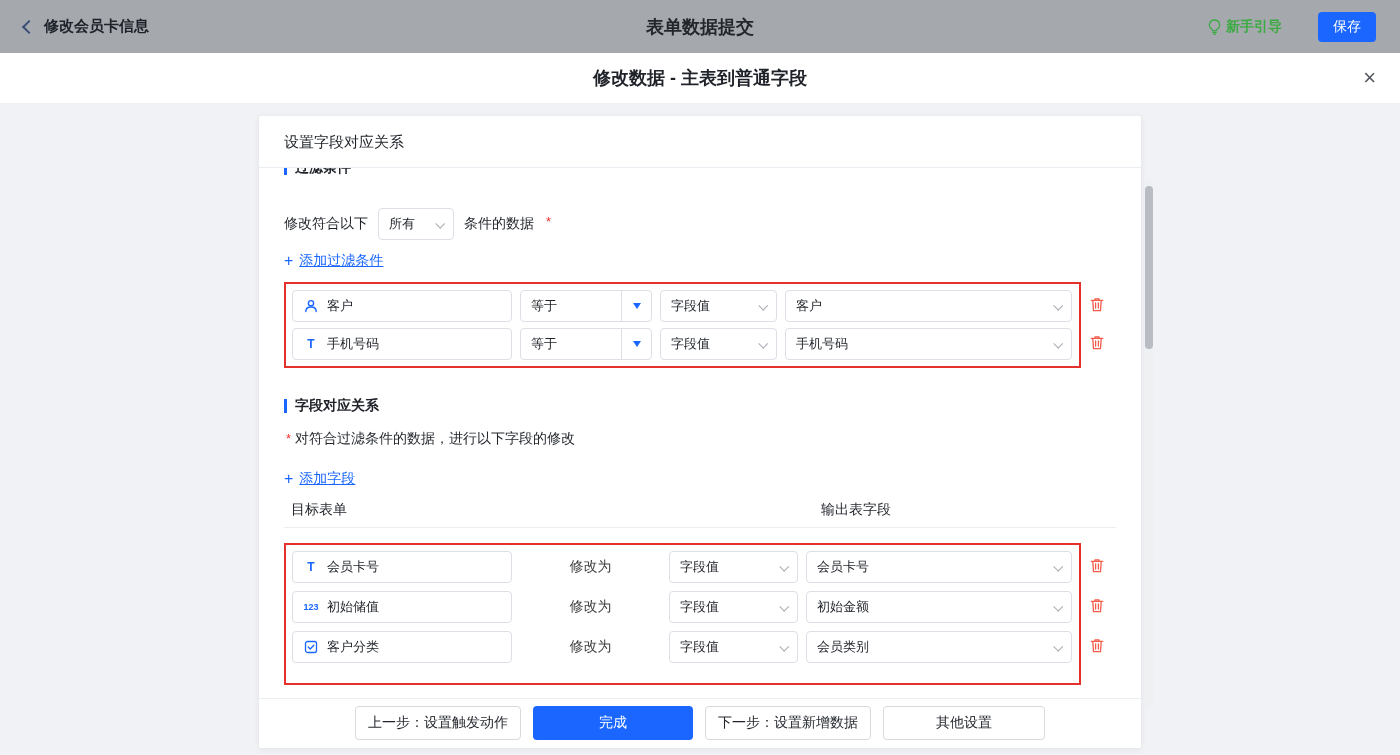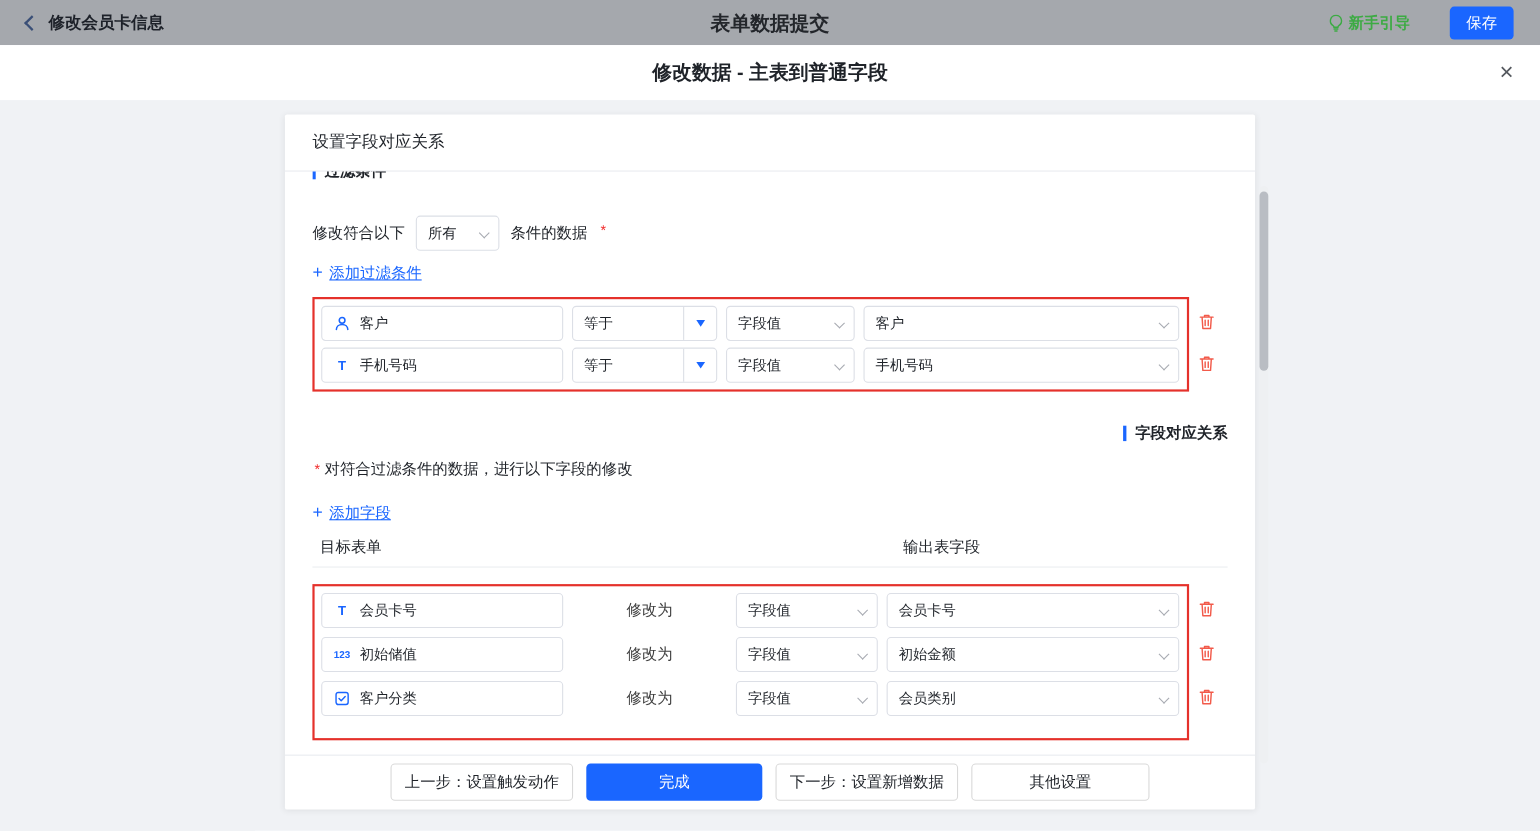--- a/index.html
+++ b/index.html
@@ -1,20 +1,20 @@
 <!DOCTYPE html>
 <html><head>
 <meta charset="utf-8">
 <style>
   * { box-sizing: border-box; margin: 0; padding: 0; }
   html,body { width:1400px; height:755px; overflow:hidden; }
   body { font-family: "Liberation Sans", sans-serif; background:#f0f2f5; color:#1f2329; }
 
   
-  .topbar { height:41px; background:#a5a8ad; display:flex; align-items:center; padding:0 24px; position:relative;justify-content:flex-end; }
+  .topbar { height:53px; background:#a5a8ad; display:flex; align-items:center; padding:0 24px; position:relative;justify-content:flex-end; }
   .topbar-back { display:flex; align-items:center; gap:10px; cursor:pointer; z-index:2; }
   .back-chevron { width:10px; height:10px; border-left:2.5px solid #3a4f77; border-bottom:2.5px solid #3a4f77; transform:rotate(45deg); }
   .back-label { font-size:15px; font-weight:700; color:#1d2129; }
   .topbar-title { position:absolute; left:0; right:0; text-align:center; font-size:18px; font-weight:700; color:#23262b; pointer-events:none; }
   .topbar-right { margin-left:auto; display:flex; align-items:center; gap:36px; z-index:2; }
   .guide-btn { display:flex; align-items:center; gap:5px; color:#3cab43; font-size:14px; font-weight:700; cursor:pointer; }
   .save-btn { width:58px; height:30px; background:#1a66ff; color:#fff; border:none; border-radius:4px; font-size:14px; font-family:inherit; cursor:pointer; }
 
   
   .modal-header { height:50px; background:#fff; display:flex; align-items:center; justify-content:center; position:relative; }
@@ -74,21 +74,21 @@
 
   .region2 { padding-bottom:22px; }
 
   
   .cols { position:relative; margin-top:13px; height:27px; border-bottom:1px solid #eceef1; font-size:14px; color:#1f2329; }
   .col-target { position:absolute; left:7px; top:0; }
   .col-output { position:absolute; left:537px; top:0; }
 
   .desc-line { margin-top:15px; font-size:14px; color:#1f2329; display:flex; align-items:flex-start; gap:4px; }
   .desc-line .star { transform:translateY(1px); }
-  .sec2 { margin-top:29px;justify-content:flex-end; }
+  .sec2 { margin-top:29px; }
   .add2 { margin-top:10px; }
 
   
   .btn { height:34px; border:1px solid #d9d9d9; border-radius:4px; background:#fff; font-size:14px; color:#1f2329; font-family:inherit; cursor:pointer; }
   .btn-prev { width:166px; }
   .btn-next { width:166px; }
   .btn-other{ width:162px; }
   .btn-done { width:160px; background:#1a66ff; border:none; color:#fff; }
 
   

